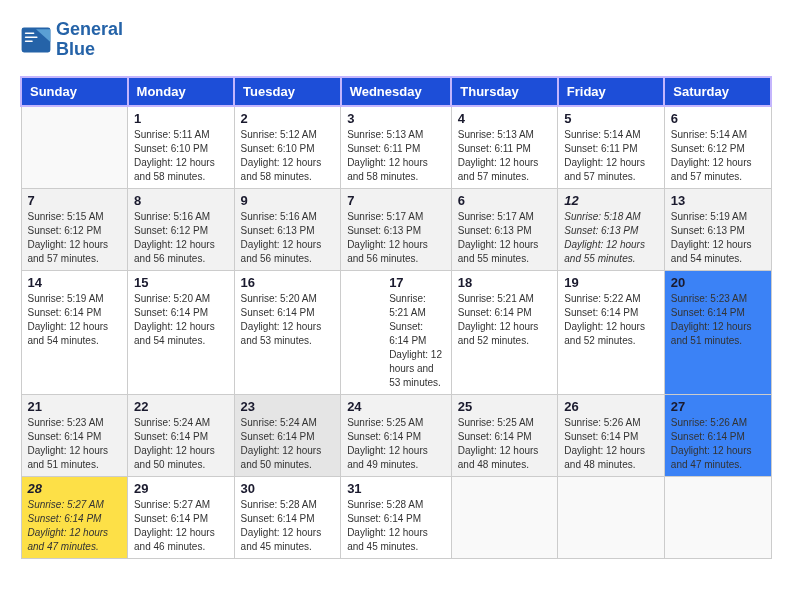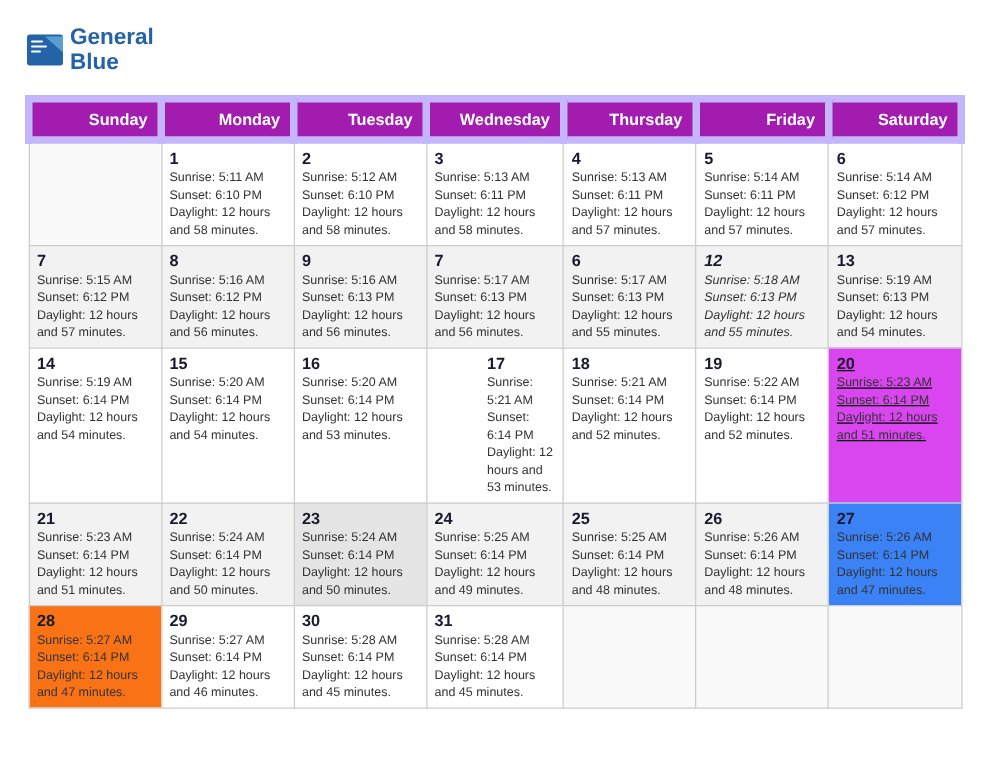--- a/index.html
+++ b/index.html
@@ -45,27 +45,27 @@
     .location {
       font-size: 15px;
       color: #333;
     }
     .calendar {
       width: 100%;
       border-collapse: collapse;
       font-size: 11px;
     }
     .calendar th {
-      background: #a21caf;
+      background: #1d4ed8;
       color: #fff;
       padding: 6px 8px;
-      text-align: right;
+      text-align: left;
       font-size: 13px;
       font-weight: bold;
-      border: 6px solid #c4b5fd;
+      border: 2px solid #c4b5fd;
     }
     .calendar td {
       border: 1px solid #ccc;
       padding: 4px 6px;
       vertical-align: top;
       min-width: 100px;
       height: 80px;
     }
     .calendar td.empty {
       background: #f9f9f9;
@@ -274,21 +274,21 @@
         </div>
       </td>
         <td style="background: rgb(255, 255, 255);">
         <div class="day-num">19</div>
         <div class="day-info">
           Sunrise: 5:22 AM<br>
           Sunset: 6:14 PM<br>
           Daylight: 12 hours and 52 minutes.
         </div>
       </td>
-        <td style="background: #d946ef; text-decoration: underline;">
+        <td style="background: #3b82f6;">
         <div class="day-num">20</div>
         <div class="day-info">
           Sunrise: 5:23 AM<br>
           Sunset: 6:14 PM<br>
           Daylight: 12 hours and 51 minutes.
         </div>
       </td>
       </tr>
       <tr>
         <td style="background: rgb(242, 242, 242);">
@@ -342,21 +342,21 @@
         <td style="background: #3b82f6;">
         <div class="day-num">27</div>
         <div class="day-info">
           Sunrise: 5:26 AM<br>
           Sunset: 6:14 PM<br>
           Daylight: 12 hours and 47 minutes.
         </div>
       </td>
       </tr>
       <tr>
-        <td style="background: #f97316;">
+        <td style="background: #fde047; font-style: italic;">
         <div class="day-num">28</div>
         <div class="day-info">
           Sunrise: 5:27 AM<br>
           Sunset: 6:14 PM<br>
           Daylight: 12 hours and 47 minutes.
         </div>
       </td>
         <td style="background: rgb(255, 255, 255);">
         <div class="day-num">29</div>
         <div class="day-info">

